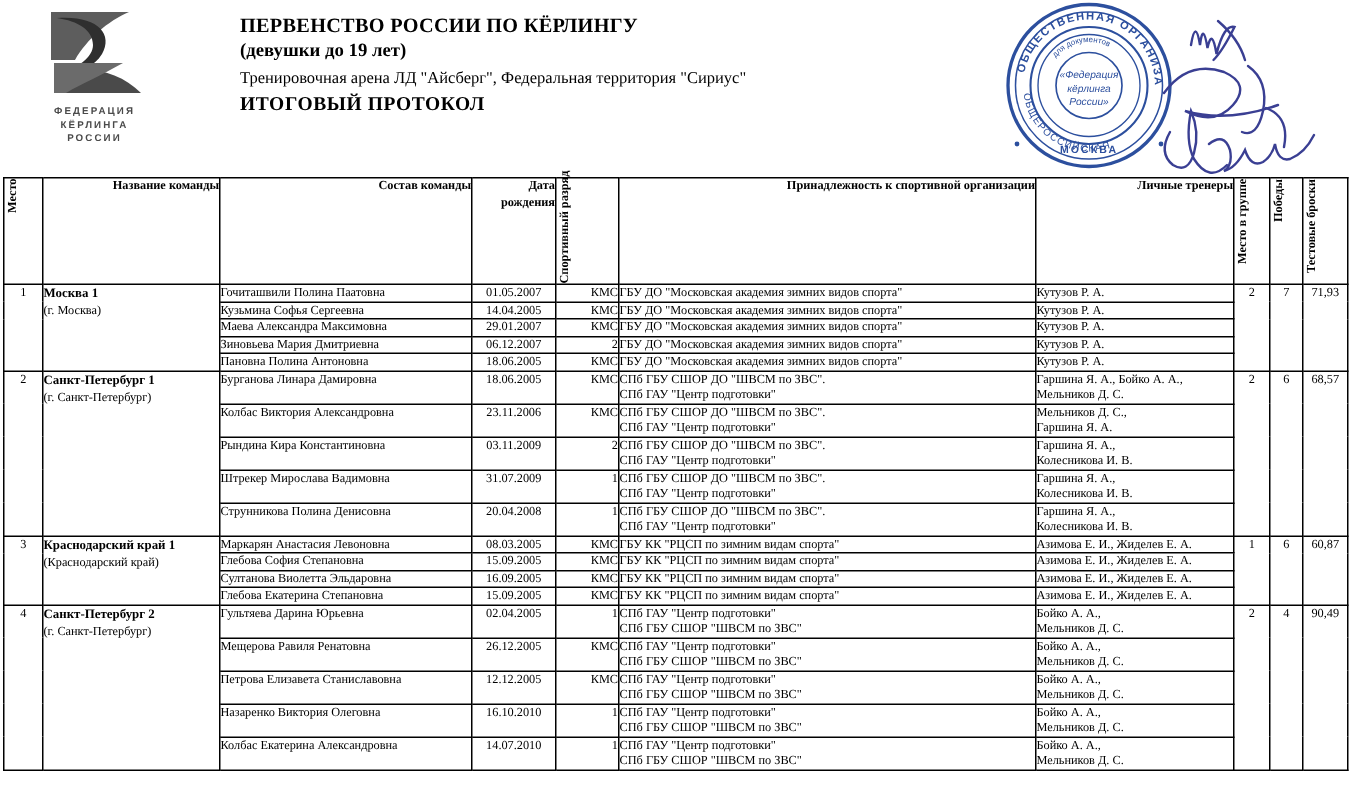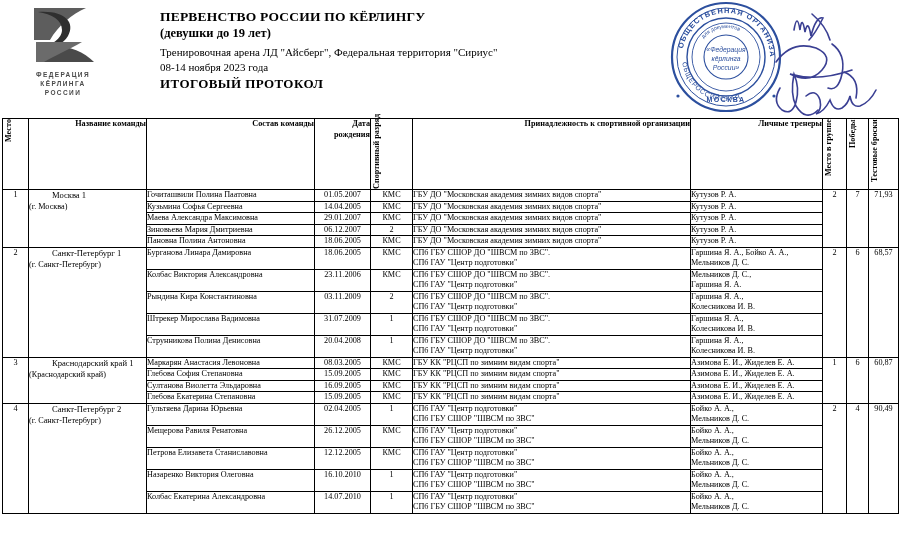--- a/index.html
+++ b/index.html
@@ -134,34 +134,33 @@
 
   td.place {
     text-align: center;
     font-size: 8.5px;
     padding-top: 3px;
   }
   td.team {
     padding: 3px 4px 3px 5px;
   }
   td.team .tname {
-    font-weight: normal;
+    font-weight: bold;
     font-size: 8.6px;
     display: block;
     line-height: 11px;
-    margin-left: 23px;
   }
   td.team .tregion {
     display: block;
     font-size: 8.2px;
     line-height: 11px;
   }
   td.member   { padding: 2px 3px 2px 4px; }
   td.dob      { text-align: center; padding: 2px 2px; margin-left: 40px; }
-  td.rank     { text-align: center; padding: 2px 2px; }
+  td.rank     { text-align: right; padding: 2px 2px; }
   td.org      { padding: 2px 3px 2px 4px; }
   td.coach    { padding: 2px 3px 2px 4px; }
   td.num      { text-align: center; padding-top: 3px; font-size: 8.4px; }
   .line2 { display: block; }
 </style>
 </head>
 <body>
 
 <div class="header">
 
@@ -178,21 +177,20 @@
       <div>ФЕДЕРАЦИЯ</div>
       <div>КЁРЛИНГА</div>
       <div>РОССИИ</div>
     </div>
   </div>
 
   <div class="title-block">
     <div class="title-main">ПЕРВЕНСТВО РОССИИ ПО КЁРЛИНГУ</div>
     <div class="title-sub">(девушки до 19 лет)</div>
     <div class="title-venue">Тренировочная арена ЛД "Айсберг", Федеральная территория "Сириус"</div>
-    <div class="title-dates">08-14 ноября 2023 года</div>
     <div class="title-doc">ИТОГОВЫЙ ПРОТОКОЛ</div>
   </div>
 
   <div class="stamp-area">
     <svg width="240" height="122" viewBox="0 0 240 122" xmlns="http://www.w3.org/2000/svg">
       <g fill="none" stroke="#2c4f9e">
         <circle cx="70" cy="57" r="54" stroke-width="2.2"></circle>
         <circle cx="70" cy="57" r="49" stroke-width="1"></circle>
         <circle cx="70" cy="57" r="39" stroke-width="1.4"></circle>
         <circle cx="70" cy="57" r="34" stroke-width="0.9"></circle>

